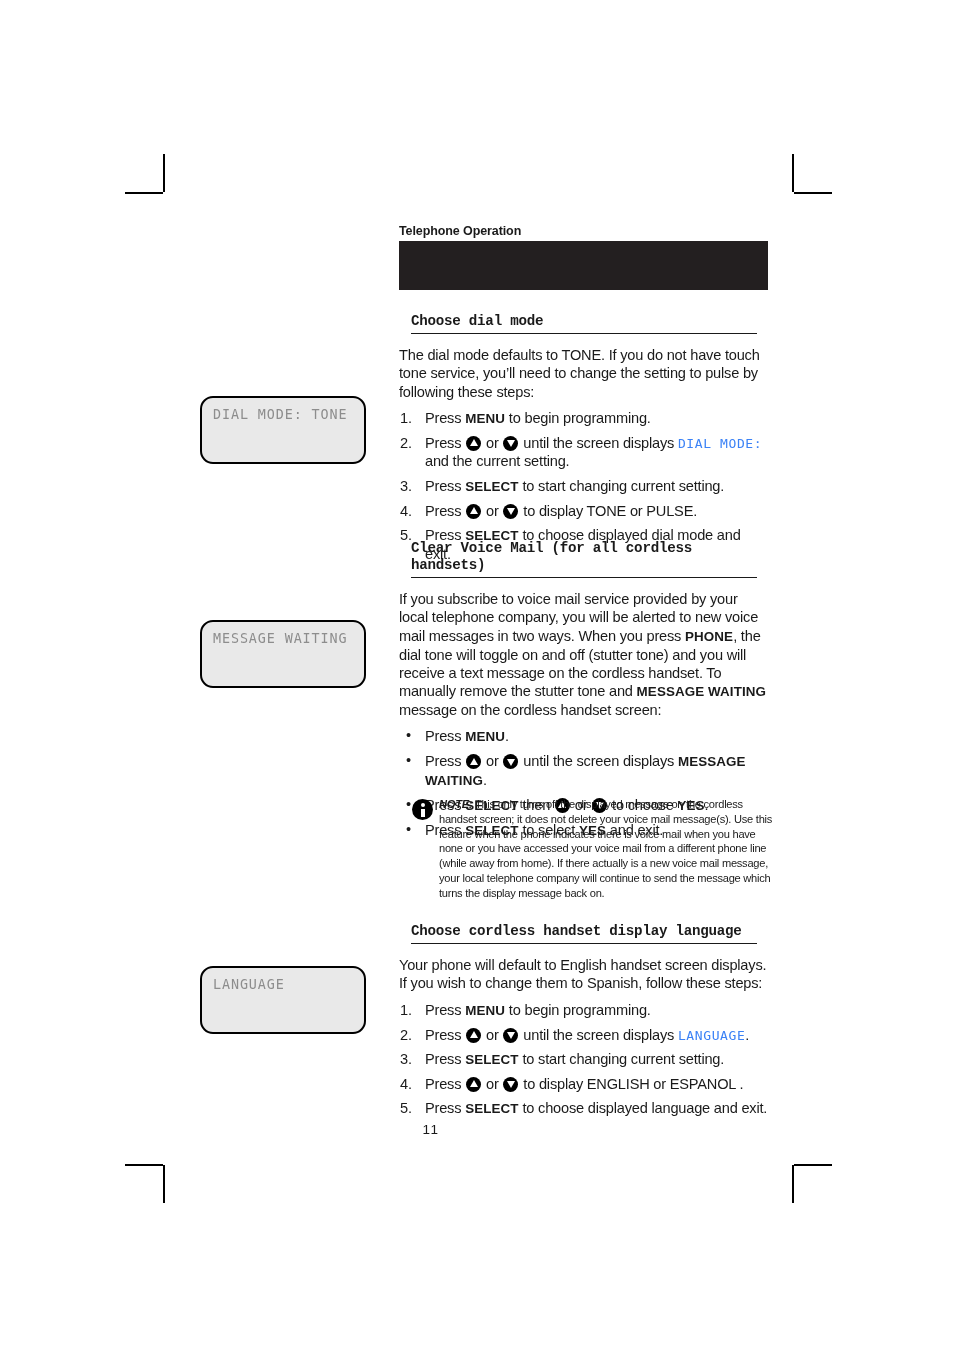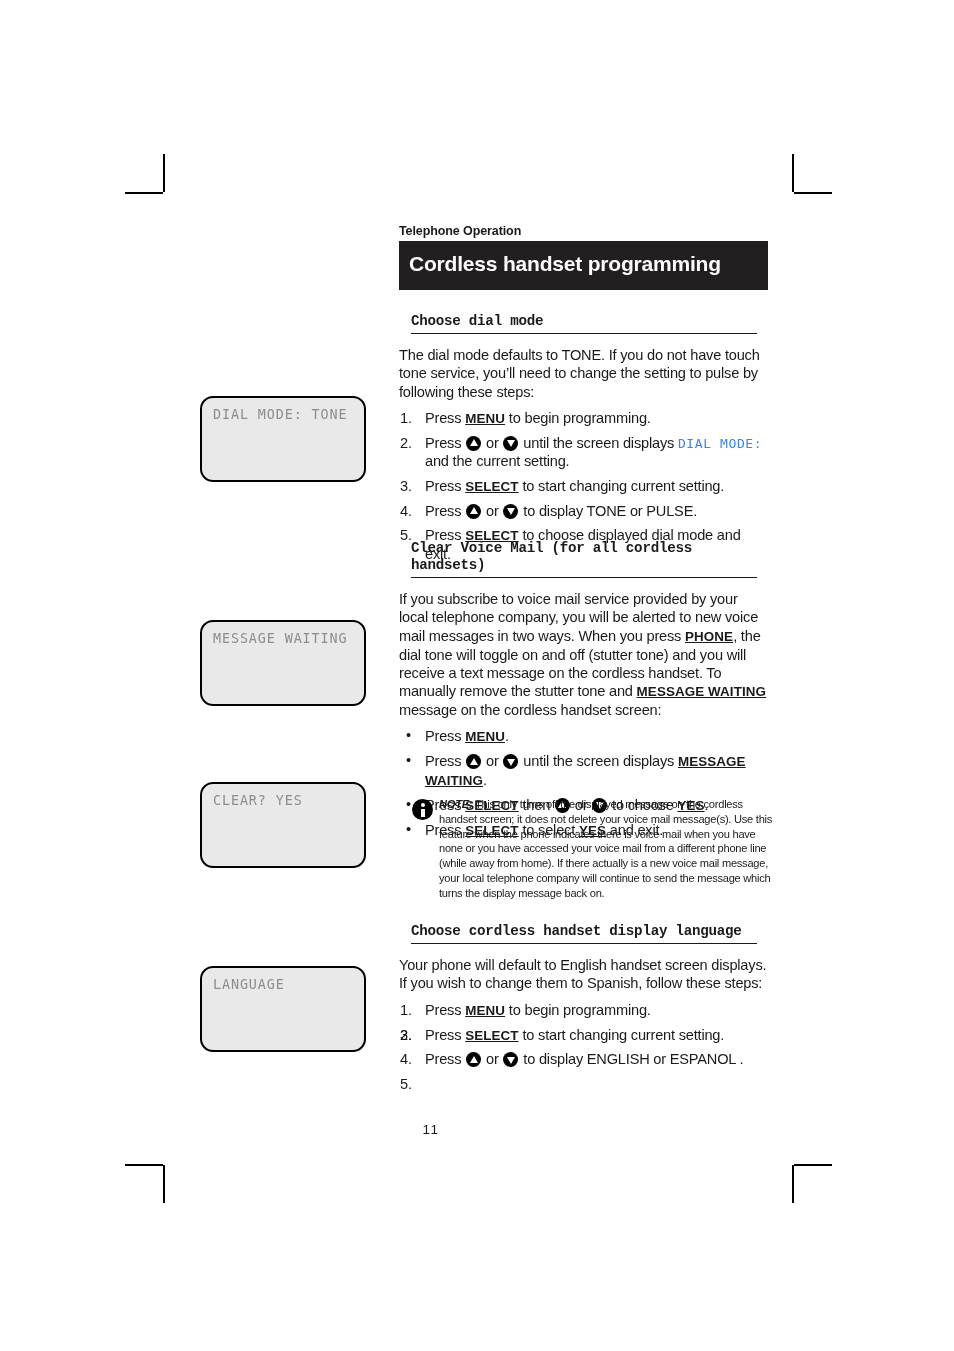--- a/index.html
+++ b/index.html
@@ -105,21 +105,21 @@
     font-size: 14.6px;
   }
   ul.bullets > li > .dot {
     position: absolute;
     left: 7px;
     top: -1px;
     font-size: 14.6px;
     line-height: 1.26;
   }
 
-  b, strong { font-weight: bold; letter-spacing: -0.1px; text-decoration: underline; }
+  b, strong { font-weight: bold; letter-spacing: -0.1px; }
   .caps-bold { font-weight: bold; font-size: 13.4px; letter-spacing: 0.1px; }
 
   
   .keyicon {
     display: inline-block;
     width: 15px;
     height: 15px;
     border-radius: 50%;
     background: #000;
     position: relative;
@@ -180,21 +180,21 @@
     line-height: 1.335;
     letter-spacing: -0.25px;
     color: #1a1a1a;
   }
   .note-text .lead { font-weight: bold; font-style: italic; }
 
   
   .lcd-box {
     position: absolute;
     width: 166px;
-    height: 86px;
+    height: 68px;
     border: 2.2px solid #000;
     border-radius: 13px;
     background: #e9e9e9;
     box-sizing: border-box;
   }
   .lcd-box .lcd-line {
     position: absolute;
     left: 11px;
     top: 9px;
     font-family: "DejaVu Sans Mono", monospace;
@@ -229,33 +229,29 @@
 
   <div class="crop h" style="left:125px; top:1164px;"></div>
   <div class="crop v" style="left:163px; top:1165px;"></div>
 
   <div class="crop v" style="left:792px; top:1165px;"></div>
   <div class="crop h" style="left:794px; top:1164px;"></div>
 
   <div id="running-head">Telephone Operation</div>
 
   <div id="chapter-band"></div>
-  <div id="chapter-title">Cordless handset programming</div>
 
   <div class="lcd-box" style="left:200px; top:396px;">
     <div class="lcd-line">DIAL MODE: TONE</div>
   </div>
 
   <div class="lcd-box" style="left:200px; top:620px;">
     <div class="lcd-line">MESSAGE WAITING</div>
   </div>
 
-  <div class="lcd-box" style="left:200px; top:782px;">
-    <div class="lcd-line">CLEAR? YES</div>
-  </div>
 
   <div class="lcd-box" style="left:200px; top:966px;">
     <div class="lcd-line">LANGUAGE</div>
   </div>
 
   <div class="col" style="top:301px;">
     <h2 class="sec">Choose dial mode</h2>
     <p class="body">The dial mode defaults to TONE. If you do not have touch tone service, you’ll need to change the setting to pulse by following these steps:</p>
     <ol class="steps">
         <li><span class="num">1.</span><span>Press <b class="caps-bold">MENU</b> to begin programming.</span></li>
@@ -285,22 +281,22 @@
     <div class="note-text">
       <span class="lead">NOTE:</span><span> This only turns off the displayed message on the cordless handset screen; it does not delete your voice mail message(s). Use this feature when the phone indicates there is voice mail when you have none or you have accessed your voice mail from a different phone line (while away from home). If there actually is a new voice mail message, your local telephone company will continue to send the message which turns the display message back on.</span>
     </div>
   </div>
 
   <div class="col" style="top:911px;">
     <h2 class="sec">Choose cordless handset display language</h2>
     <p class="body">Your phone will default to English handset screen displays. If you wish to change them to Spanish, follow these steps:</p>
     <ol class="steps">
         <li><span class="num">1.</span><span>Press <b class="caps-bold">MENU</b> to begin programming.</span></li>
-        <li><span class="num">2.</span></li>
+        <li><span class="num">2.</span><span>Press <span class="keyicon up"></span> or <span class="keyicon down"></span> until the screen displays <span class="lcd-inline">LANGUAGE</span>.</span></li>
         <li><span class="num">3.</span><span>Press <b class="caps-bold">SELECT</b> to start changing current setting.</span></li>
         <li><span class="num">4.</span><span>Press <span class="keyicon up"></span> or <span class="keyicon down"></span> to display ENGLISH or ESPANOL .</span></li>
-        <li><span class="num">5.</span></li>
+        <li><span class="num">5.</span><span>Press <b class="caps-bold">SELECT</b> to choose displayed language and exit.</span></li>
       </ol>
   </div>
 
   <div id="folio">11</div>
 
 </div>
 
 </body></html>

